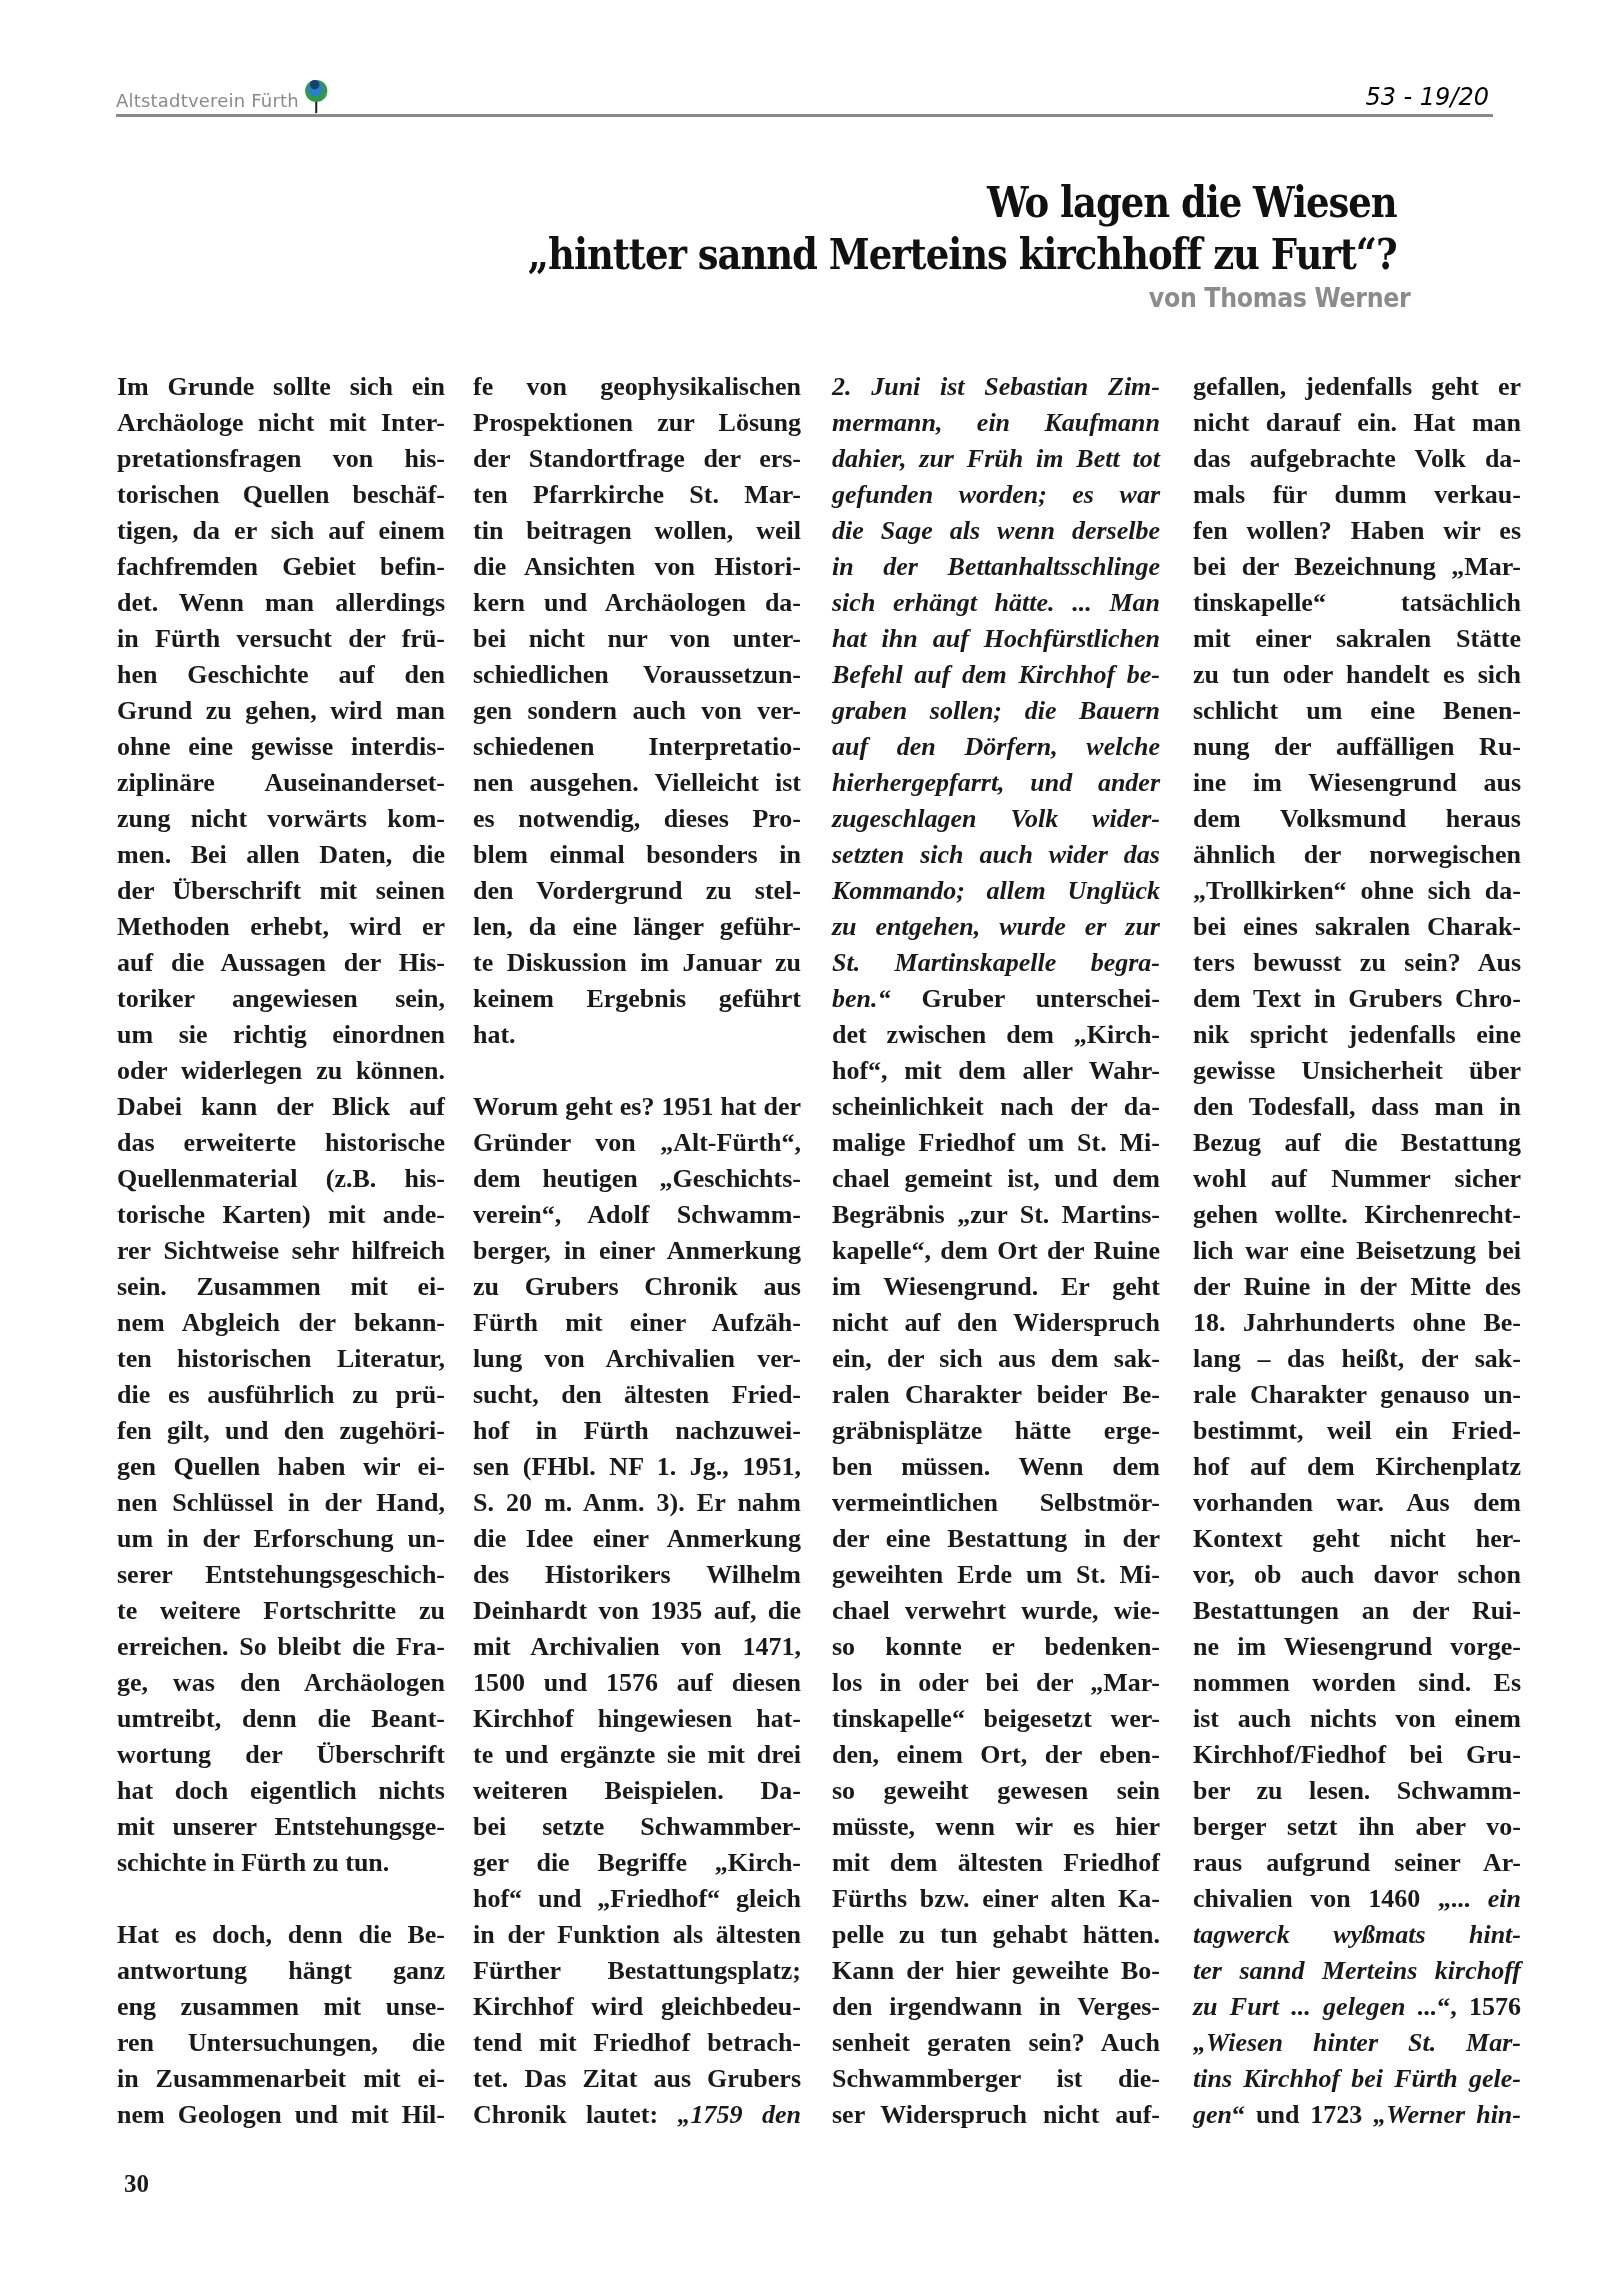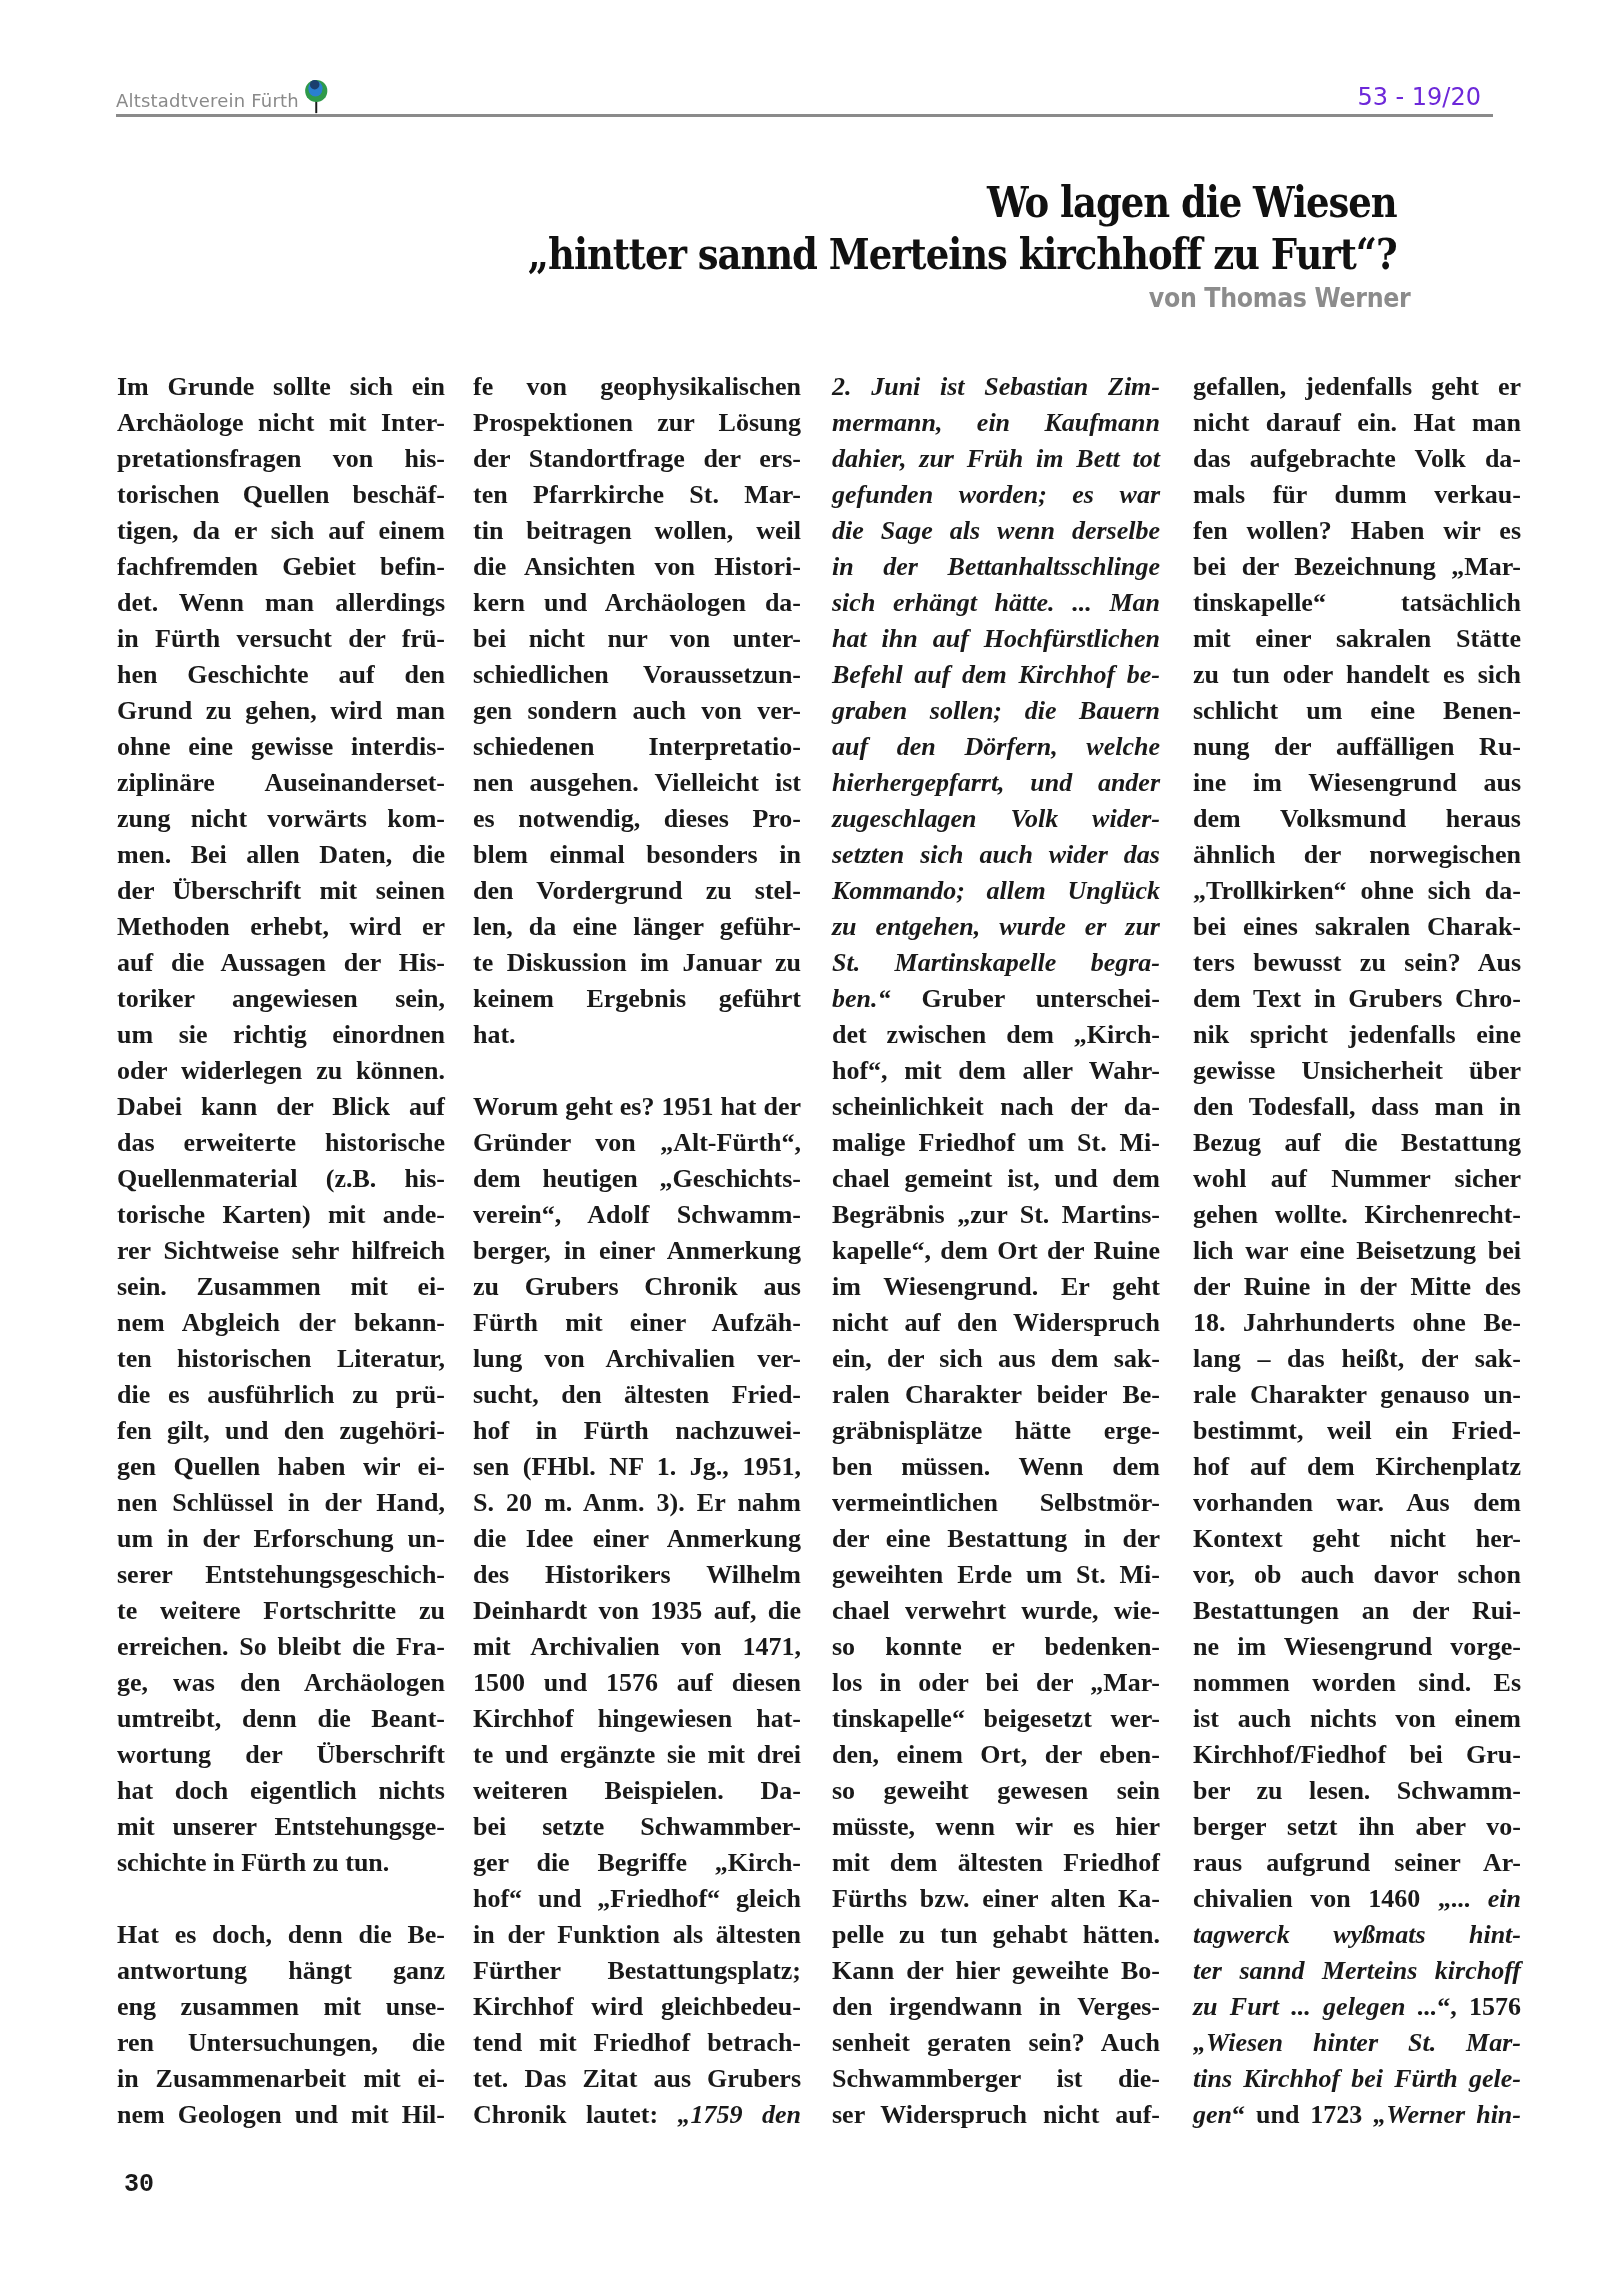--- a/index.html
+++ b/index.html
@@ -12,22 +12,22 @@
     position: absolute; left: 116px; top: 70px; width: 1377px; height: 44px;
     border-bottom: 3.2px solid #8a8a8a;
   }
   .header-left {
     position: absolute; left: 0; bottom: 3.2px;
     font-family: "DejaVu Sans", sans-serif; font-size: 18px; color: #8a8a8a;
     letter-spacing: 0.2px; display: flex; align-items: flex-end;
   }
   .logo { display: inline-block; width: 28.5px; height: 35px; margin-left: 3.2px; margin-bottom: -3.2px; }
   .header-right {
-    position: absolute; right: 12px; bottom: 3.2px;
-    font-family: "DejaVu Sans", sans-serif; font-size: 24px; color: #6d28d9;
+    position: absolute; right: 4px; bottom: 3.2px;
+    font-family: "DejaVu Sans", sans-serif; font-size: 24px; color: #000000; font-style: italic;
   }
   .title-block { position: absolute; left: 116px; top: 176px; width: 1377px; text-align: right; }
   .title-line {
     font-family: "DejaVu Serif", serif; font-weight: bold; font-size: 43px;
     line-height: 52px; color: #111; letter-spacing: -1.2px;
     transform: scaleX(0.86); transform-origin: center;
   }
   .author {
     font-family: "DejaVu Sans", sans-serif; font-weight: bold; font-size: 27px;
     color: #8c8c8c; margin-top: 1.6px; letter-spacing: -0.4px;
@@ -42,21 +42,21 @@
   .col1 { left: 117px; }
   .col2 { left: 473px; }
   .col3 { left: 832px; }
   .col4 { left: 1193px; }
   .line { display: block; white-space: nowrap; text-align-last: justify; text-align: justify; }
   .line.last { text-align-last: left; }
   .line.gap { height: 36px; }
   .it { font-style: italic; margin-top: 45px; }
   .page-number {
     position: absolute; left: 124px; top: 2170px;
-    font-family: Liberation Mono, monospace; font-weight: bold; font-size: 25px; color: #1a1a1a;
+    font-family: Liberation Serif, serif; font-weight: bold; font-size: 25px; color: #1a1a1a;
   }
 </style>
 </head>
 <body>
 
 <header class="page-header">
   <div class="header-left">
     <span>Altstadtverein Fürth</span>
     <svg class="logo" viewBox="0 0 36 44">
       <line x1="18" y1="22" x2="18" y2="43" stroke="#1a1a1a" stroke-width="2.5"></line>

